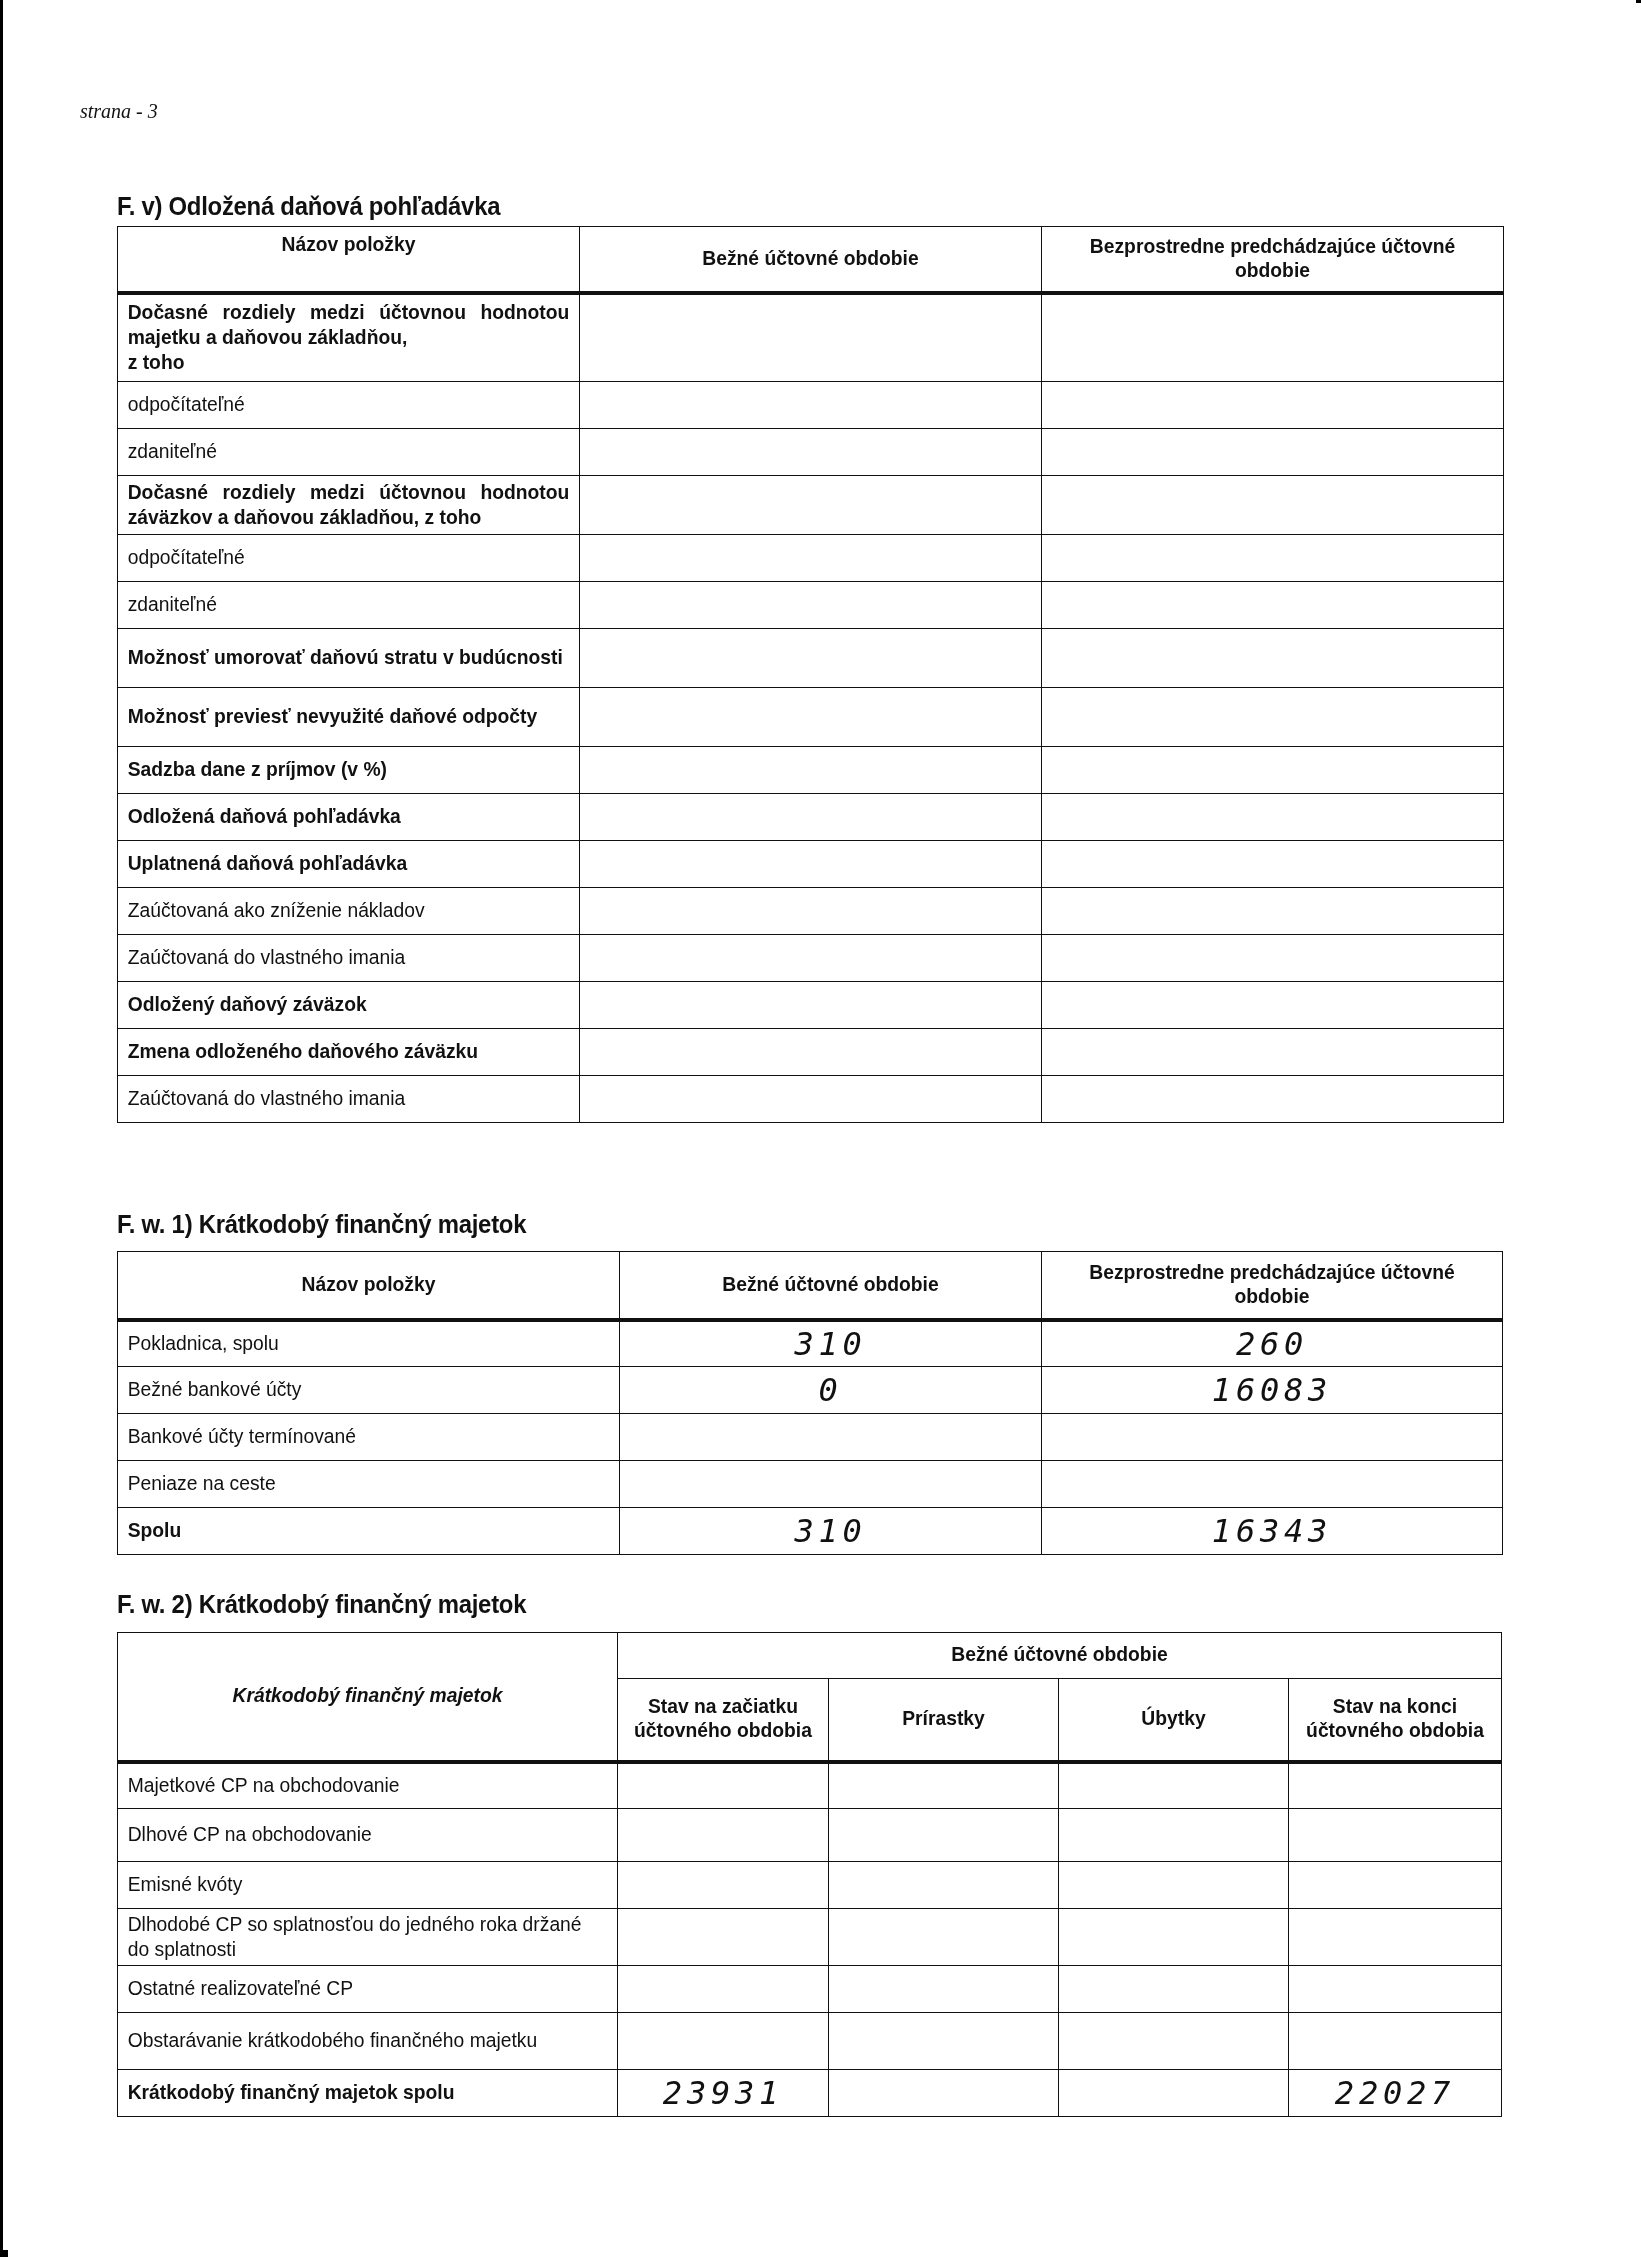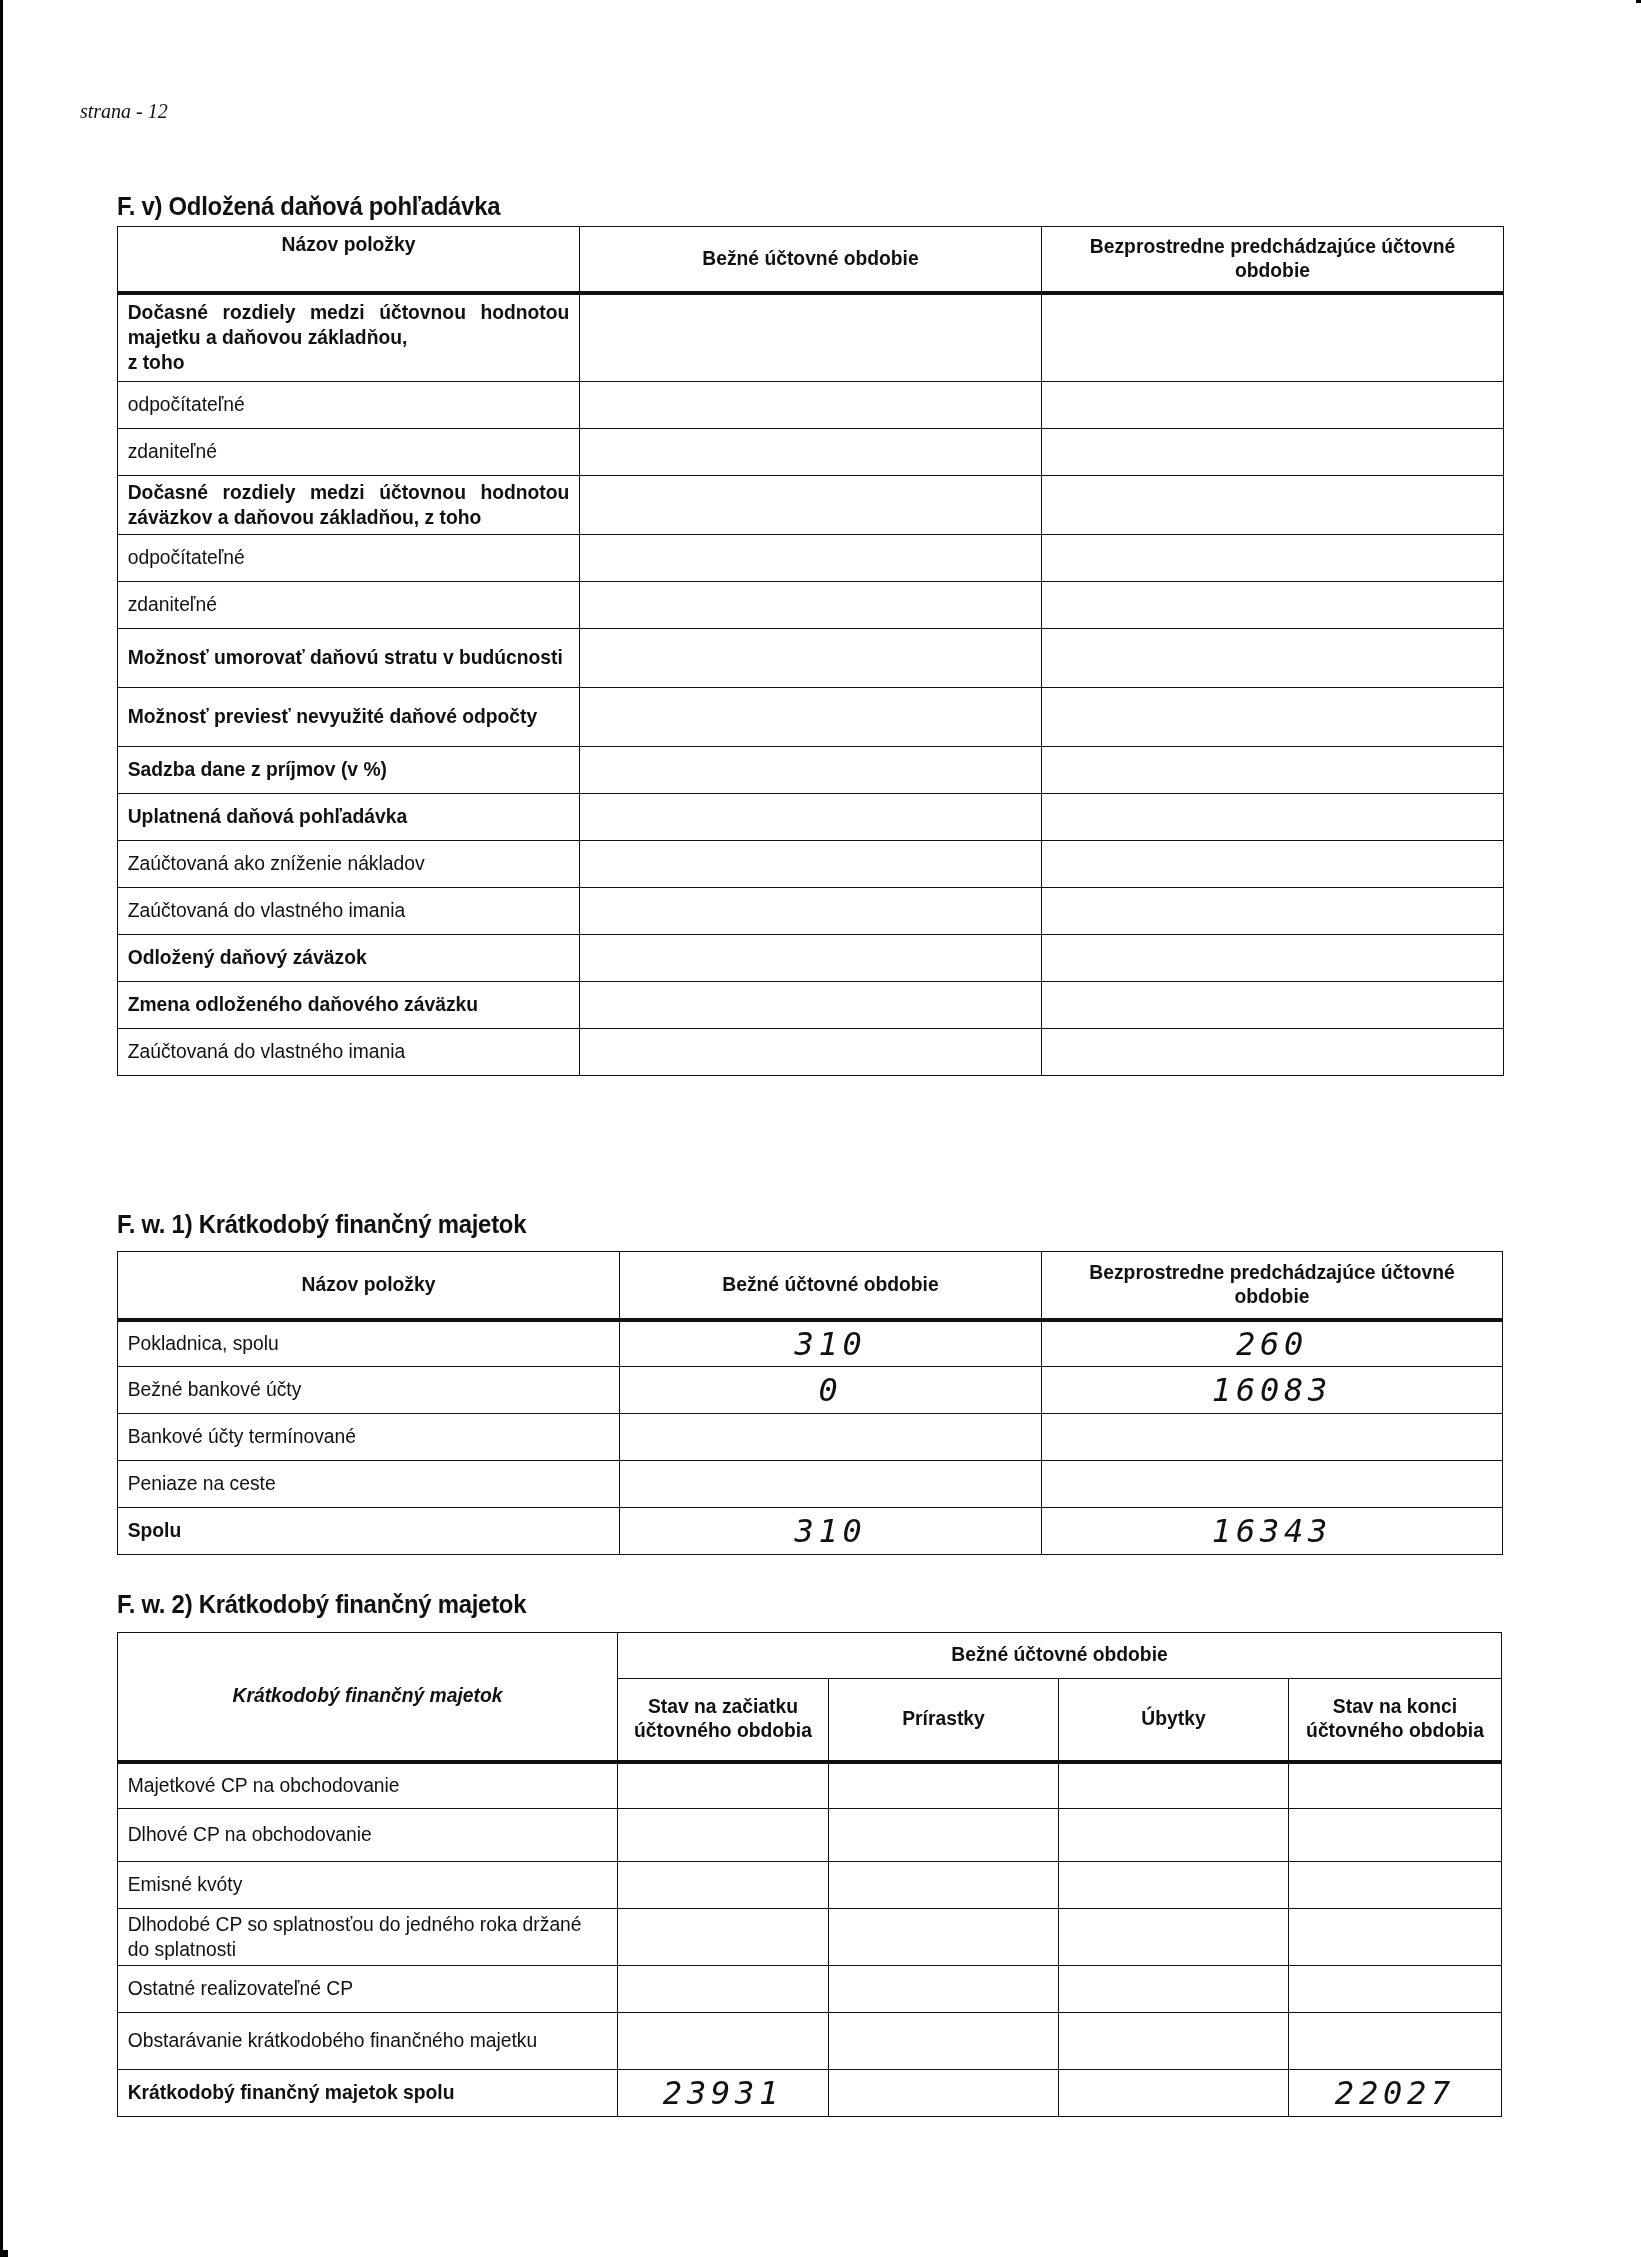--- a/index.html
+++ b/index.html
@@ -21,21 +21,21 @@
   .edge-left { position: absolute; left: 0; top: 0; width: 2.9px; height: 2257px; background: #000; }
   .scan-tick { position: absolute; background: #000; }
 </style>
 </head>
 <body>
 
 <div class="edge-left"></div>
 <div class="scan-tick" style="left:1636px;top:0;width:5.8px;height:2.9px;"></div>
 <div class="scan-tick" style="left:0;top:2250px;width:7.7px;height:7.7px;"></div>
 
-<div class="page-header">strana  - 12</div>
+<div class="page-header">strana  - 3</div>
 
 <div class="section-title" style="top:191px;">F. v) Odložená daňová pohľadávka</div>
 <table id="t-fv" style="left:117px; top:226px; width:1385px;">
   <colgroup>
       <col style="width:462px">
       <col style="width:462px">
       <col style="width:462px">
     </colgroup>
   <thead>
     <tr class="thick-bottom" style="height:66px;">
@@ -80,20 +80,25 @@
         <td class="hw"></td>
         <td class="hw"></td>
       </tr>
       <tr style="height: 59px;">
         <td class="lbl b just"><span>Možnosť previesť nevyužité daňové odpočty</span></td>
         <td class="hw"></td>
         <td class="hw"></td>
       </tr>
       <tr style="height: 47px;">
         <td class="lbl b"><span>Sadzba dane z príjmov (v %)</span></td>
+        <td class="hw"></td>
+        <td class="hw"></td>
+      </tr>
+      <tr style="height: 47px;">
+        <td class="lbl b"><span>Odložená daňová pohľadávka</span></td>
         <td class="hw"></td>
         <td class="hw"></td>
       </tr>
       <tr style="height: 47px;">
         <td class="lbl b"><span>Uplatnená daňová pohľadávka</span></td>
         <td class="hw"></td>
         <td class="hw"></td>
       </tr>
       <tr style="height: 47px;">
         <td class="lbl"><span>Zaúčtovaná ako zníženie nákladov</span></td>

